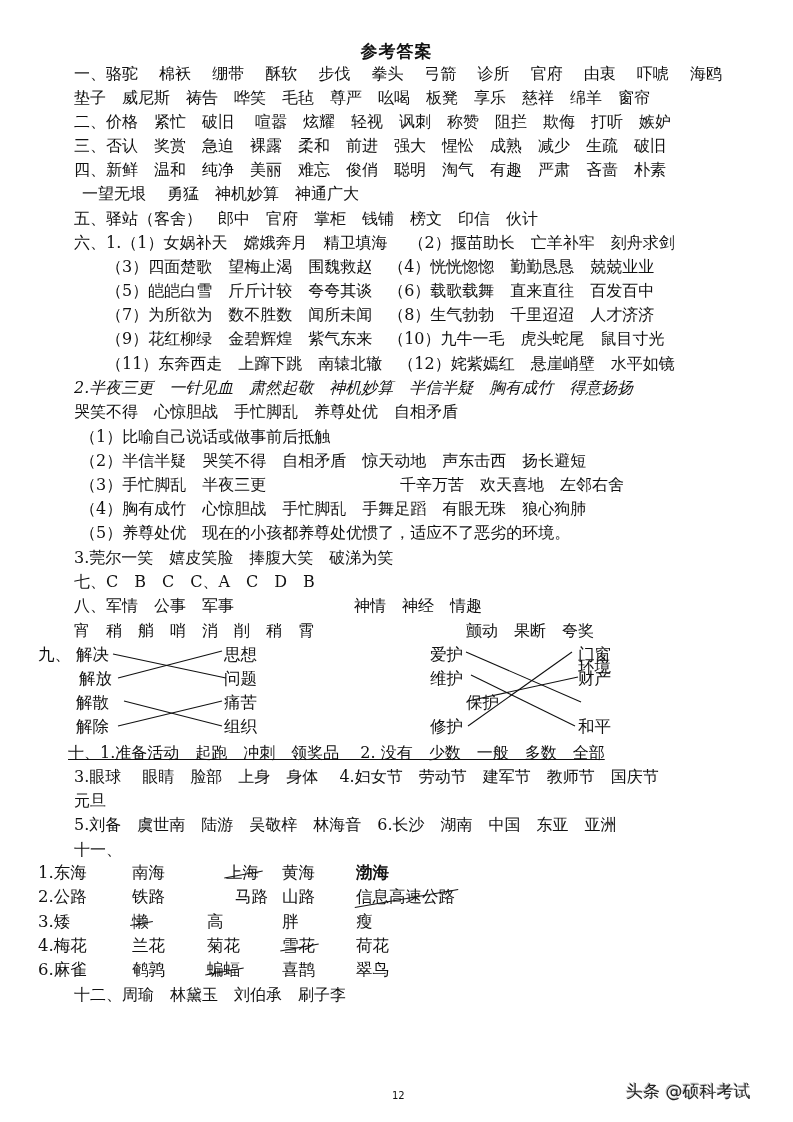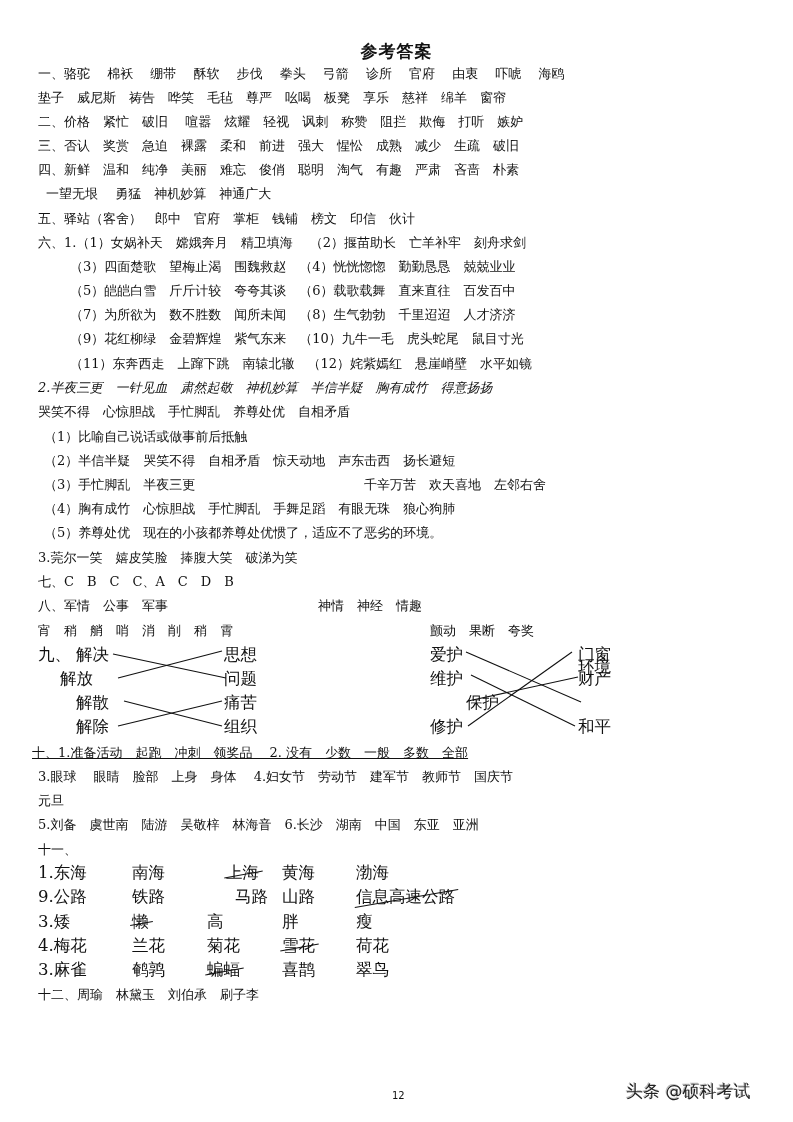--- a/index.html
+++ b/index.html
@@ -6,21 +6,21 @@
   body {
     width: 793px; height: 1122px; position: relative; overflow: hidden;
     font-family: "DejaVu Serif", "Liberation Serif", serif;
     color: #111;
   }
   .title {
     position: absolute; top: 40px; left: 0; width: 793px; text-align: center;
     font-size: 17px; font-weight: bold; letter-spacing: 1px;
   }
   .line {
-    position: absolute; font-size: 13px; white-space: nowrap; line-height: 24px;
+    position: absolute; font-size: 16px; white-space: nowrap; line-height: 24px; margin-left: 36px;
   }
   .abs { position: absolute; font-size: 16.5px; white-space: nowrap; line-height: 22px; }
   .strike { position: relative; display: inline-block; }
   .strike::after {
     content: ""; position: absolute; left: -2px; right: -4px; top: 12px;
     border-top: 1.3px solid #111; transform: rotate(-10deg);
   }
   .footer-page {
     position: absolute; top: 1090px; left: 392px; font-size: 10px;
     font-family: "DejaVu Sans", sans-serif;
@@ -67,21 +67,21 @@
 
 <div class="line" style="top:570px;left:38px;">七、C　B　C　C、A　C　D　B</div>
 
 <div class="line" style="top:594px;left:38px;">八、军情　公事　军事</div>
 <div class="line" style="top:594px;left:318px;">神情　神经　情趣</div>
 <div class="line" style="top:619px;left:38px;word-spacing:0;">宵　稍　艄　哨　消　削　稍　霄</div>
 <div class="line" style="top:619px;left:430px;">颤动　果断　夸奖</div>
 
 <div class="abs" style="top:644px;left:38px;">九、</div>
 <div class="abs" style="top:644px;left:76px;">解决</div>
-<div class="abs" style="top:668px;left:60px;text-align:right;">解放</div>
+<div class="abs" style="top:668px;left:79px;text-align:right;">解放</div>
 <div class="abs" style="top:692px;left:76px;">解散</div>
 <div class="abs" style="top:716px;left:76px;">解除</div>
 <div class="abs" style="top:644px;left:224px;">思想</div>
 <div class="abs" style="top:668px;left:224px;">问题</div>
 <div class="abs" style="top:692px;left:224px;">痛苦</div>
 <div class="abs" style="top:716px;left:224px;">组织</div>
 
 <div class="abs" style="top:644px;left:430px;">爱护</div>
 <div class="abs" style="top:668px;left:430px;">维护</div>
 <div class="abs" style="top:692px;left:430px;margin-left:36px;">保护</div>
@@ -110,37 +110,37 @@
 <div class="line" style="top:765px;left:38px;">3.眼球　 眼睛　脸部　上身　身体　 4.妇女节　劳动节　建军节　教师节　国庆节</div>
 <div class="line" style="top:789px;left:38px;">元旦</div>
 <div class="line" style="top:813px;left:38px;">5.刘备　虞世南　陆游　吴敬梓　林海音　6.长沙　湖南　中国　东亚　亚洲</div>
 
 <div class="line" style="top:838px;left:38px;">十一、</div>
 <div id="sec11-grid">
     <span class="abs" style="position: absolute; top: 862px; left: 38px;">1.东海</span>
     <span class="abs" style="position: absolute; top: 862px; left: 132px;">南海</span>
     <span class="abs strike" style="position: absolute; top: 862px; left: 207px; margin-left: 19px;">上海</span>
     <span class="abs" style="position: absolute; top: 862px; left: 282px;">黄海</span>
-    <span class="abs" style="position: absolute; top: 862px; left: 356px;">渤海</span>
-    <span class="abs" style="position: absolute; top: 886.3px; left: 38px;">9.公路</span>
+    <span class="abs" style="position: absolute; top: 862px; left: 356px; font-weight: bold;">渤海</span>
+    <span class="abs" style="position: absolute; top: 886.3px; left: 38px;">2.公路</span>
     <span class="abs" style="position: absolute; top: 886.3px; left: 132px;">铁路</span>
     <span class="abs" style="position: absolute; top: 886.3px; left: 207px; margin-left: 28px;">马路</span>
     <span class="abs" style="position: absolute; top: 886.3px; left: 282px;">山路</span>
     <span class="abs strike" style="position: absolute; top: 886.3px; left: 356px;">信息高速公路</span>
     <span class="abs" style="position: absolute; top: 910.6px; left: 38px;">3.矮</span>
     <span class="abs strike" style="position: absolute; top: 910.6px; left: 132px;">懒</span>
     <span class="abs" style="position: absolute; top: 910.6px; left: 207px;">高</span>
     <span class="abs" style="position: absolute; top: 910.6px; left: 282px;">胖</span>
     <span class="abs" style="position: absolute; top: 910.6px; left: 356px;">瘦</span>
     <span class="abs" style="position: absolute; top: 934.9px; left: 38px;">4.梅花</span>
     <span class="abs" style="position: absolute; top: 934.9px; left: 132px;">兰花</span>
     <span class="abs" style="position: absolute; top: 934.9px; left: 207px;">菊花</span>
     <span class="abs strike" style="position: absolute; top: 934.9px; left: 282px;">雪花</span>
     <span class="abs" style="position: absolute; top: 934.9px; left: 356px;">荷花</span>
-    <span class="abs" style="position: absolute; top: 959.2px; left: 38px;">3.麻雀</span>
+    <span class="abs" style="position: absolute; top: 959.2px; left: 38px;">6.麻雀</span>
     <span class="abs" style="position: absolute; top: 959.2px; left: 132px;">鹌鹑</span>
     <span class="abs strike" style="position: absolute; top: 959.2px; left: 207px;">蝙蝠</span>
     <span class="abs" style="position: absolute; top: 959.2px; left: 282px;">喜鹊</span>
     <span class="abs" style="position: absolute; top: 959.2px; left: 356px;">翠鸟</span>
   </div>
 
 <div class="line" style="top:983px;left:38px;">十二、周瑜　林黛玉　刘伯承　刷子李</div>
 
 <div class="footer-page">12</div>
 <div class="watermark">头条 @硕科考试</div>

